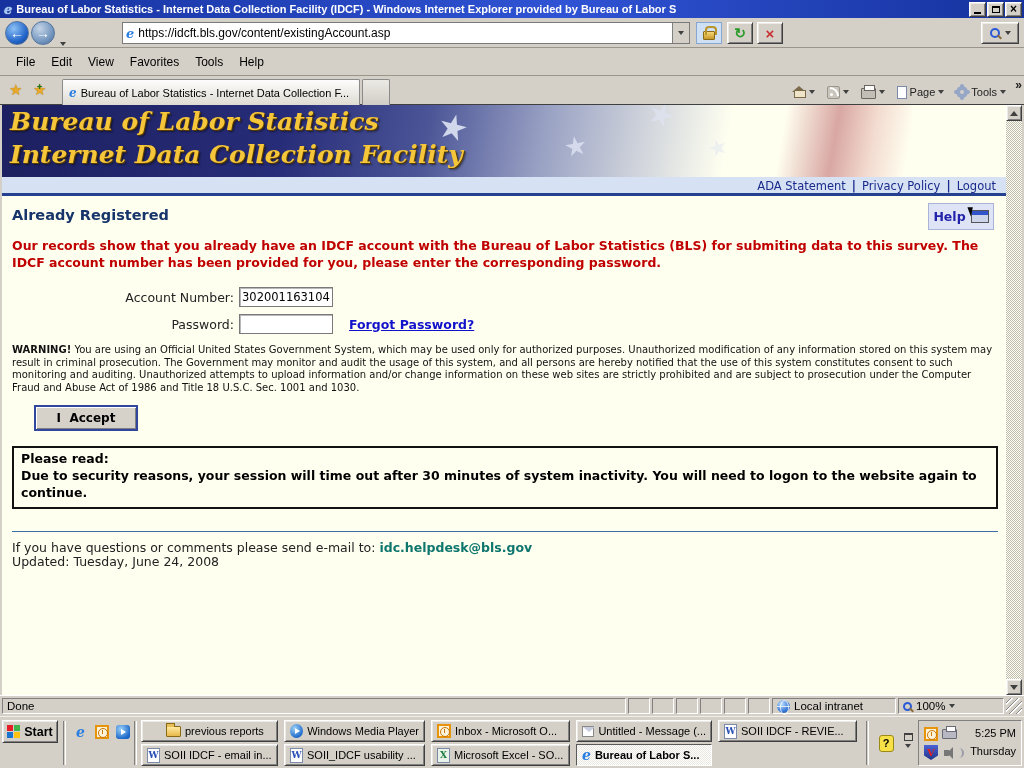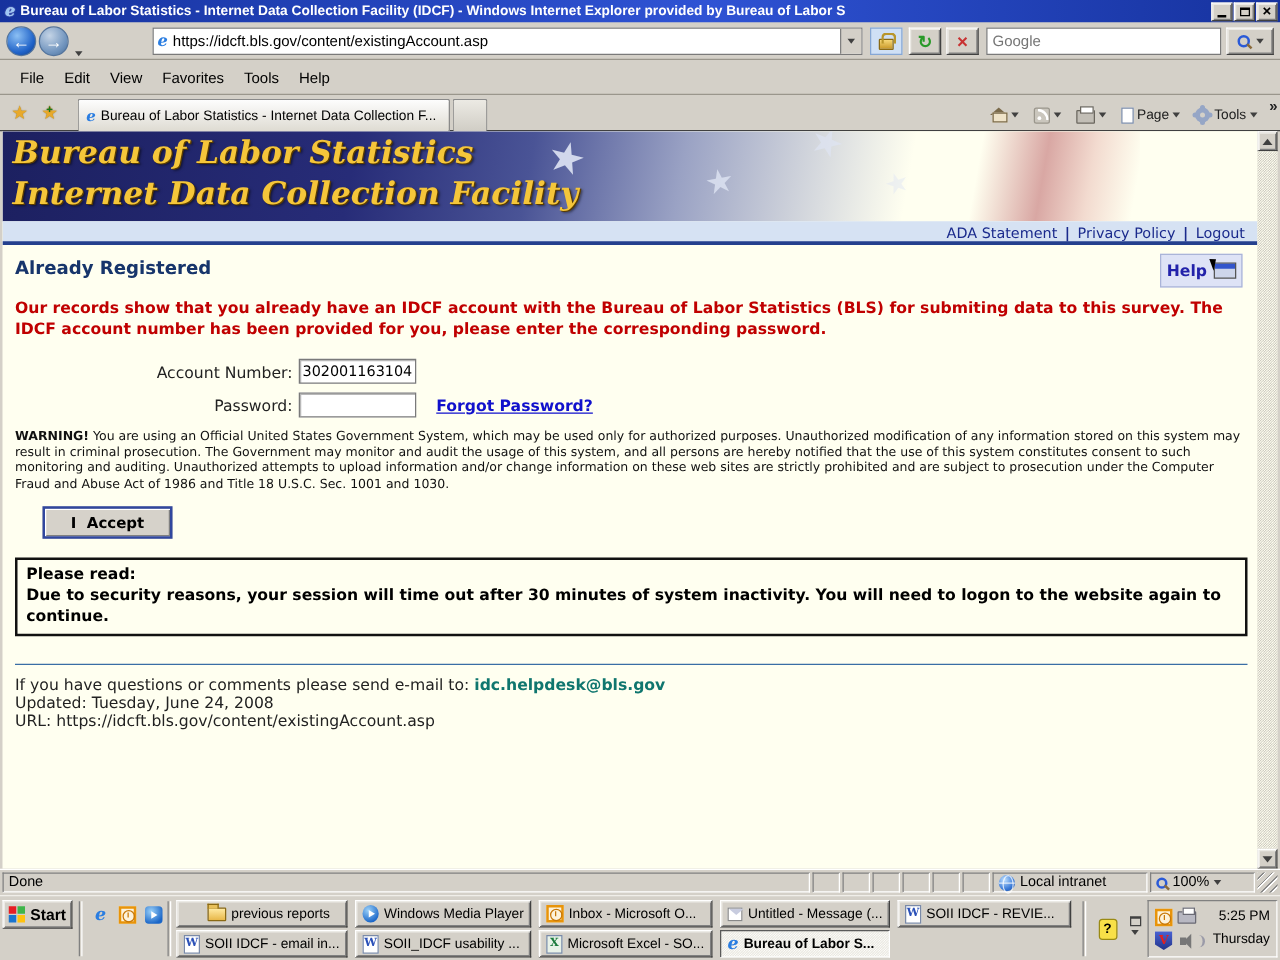--- a/index.html
+++ b/index.html
@@ -106,21 +106,21 @@
   .sb-track { position:absolute; top:16px; bottom:16px; left:0; right:0; background-color:#fffff0; background-image:linear-gradient(45deg,#c0bcb4 25%,transparent 25%,transparent 75%,#c0bcb4 75%),linear-gradient(45deg,#c0bcb4 25%,transparent 25%,transparent 75%,#c0bcb4 75%); background-size:2px 2px; background-position:0 0,1px 1px; }
   .sb-btn { position:absolute; left:0; width:16px; height:16px; display:flex; align-items:center; justify-content:center; }
   .tri-up { width:0; height:0; border-left:4px solid transparent; border-right:4px solid transparent; border-bottom:5px solid #404040; }
   .tri-down { width:0; height:0; border-left:4px solid transparent; border-right:4px solid transparent; border-top:5px solid #404040; }
 
   
   .statusbar { position:absolute; top:695px; left:0; width:1024px; height:21px; background:#d4d0c8; border-top:1px solid #ffffff; display:flex; align-items:stretch; padding:2px 2px 2px 2px; font-size:11.5px; gap:2px; }
   .st-main { flex:1; padding:1px 4px; }
   .st-mini { width:22px; }
   .st-zone { width:124px; display:flex; align-items:center; gap:4px; padding-left:4px;text-align:right; }
-  .st-zoom { width:84px; display:flex; align-items:center; gap:4px; padding-left:4px; }
+  .st-zoom { width:106px; display:flex; align-items:center; gap:4px; padding-left:4px; }
   .ico-globe { position:relative; width:13px; height:13px; border-radius:50%; background:radial-gradient(circle at 35% 30%,#bfe0ff,#3a7ad8 60%,#1a4a9a); }
   .ico-globe::before { content:""; position:absolute; left:3px; top:0; width:7px; height:13px; border:1px solid rgba(255,255,255,0.75); border-radius:50%; }
   .ico-globe::after { content:""; position:absolute; left:0; top:6px; width:13px; height:1px; background:rgba(255,255,255,0.75); }
   .st-grip { width:16px; background:repeating-linear-gradient(135deg,#d4d0c8 0 3px,#8a8a8a 3px 4px,#ffffff 4px 5px); }
 
   
   .taskbar { position:absolute; top:716px; left:0; width:1024px; height:52px; background:#d4d0c8; border-top:1px solid #f0eee9; }
   .startbtn { position:absolute; left:2px; top:3px; width:56px; height:23px; display:flex; align-items:center; justify-content:center; gap:4px; font-size:12.5px; font-weight:bold; }
   .winlogo { position:relative; width:13px; height:13px; }
   .winlogo i { position:absolute; width:6px; height:6px; }
@@ -189,23 +189,20 @@
       <input class="addr-input" value="https://idcft.bls.gov/content/existingAccount.asp" style="">
       <div class="addr-drop">
           <span class="caret-down"></span>
         </div>
     </div>
     <div class="lockbtn">
         <span class="ico-lock"></span>
       </div>
     <div class="refreshbtn raised">↻</div>
     <div class="stopbtn raised">×</div>
-    <div class="searchbox">
-      <input class="search-input" placeholder="Google" style="">
-    </div>
     <div class="searchbtn raised">
       <span class="ico-mag"></span>
       <span class="caret-down"></span>
     </div>
   </div>
 
   <div class="menubar">
     <span class="menu-item">File</span>
     <span class="menu-item">Edit</span>
     <span class="menu-item">View</span>
@@ -298,21 +295,20 @@
       <div class="notice">
         <div>Please read:</div>
         <div>Due to security reasons, your session will time out after 30 minutes of system inactivity. You will need to logon to the website again to continue.</div>
       </div>
 
       <div class="footer-rule"></div>
 
       <div class="footer">
         <div><span>If you have questions or comments please send e-mail to: </span><a class="email">idc.helpdesk@bls.gov</a></div>
         <div>Updated: Tuesday, June 24, 2008</div>
-        <div>URL: https://idcft.bls.gov/content/existingAccount.asp</div>
       </div>
     </div>
   </div>
 
   <div class="scrollbar">
     <div class="sb-btn raised" style="top:0;">
         <span class="tri-up"></span>
       </div>
     <div class="sb-track"></div>
     <div class="sb-btn raised" style="bottom:0;">

